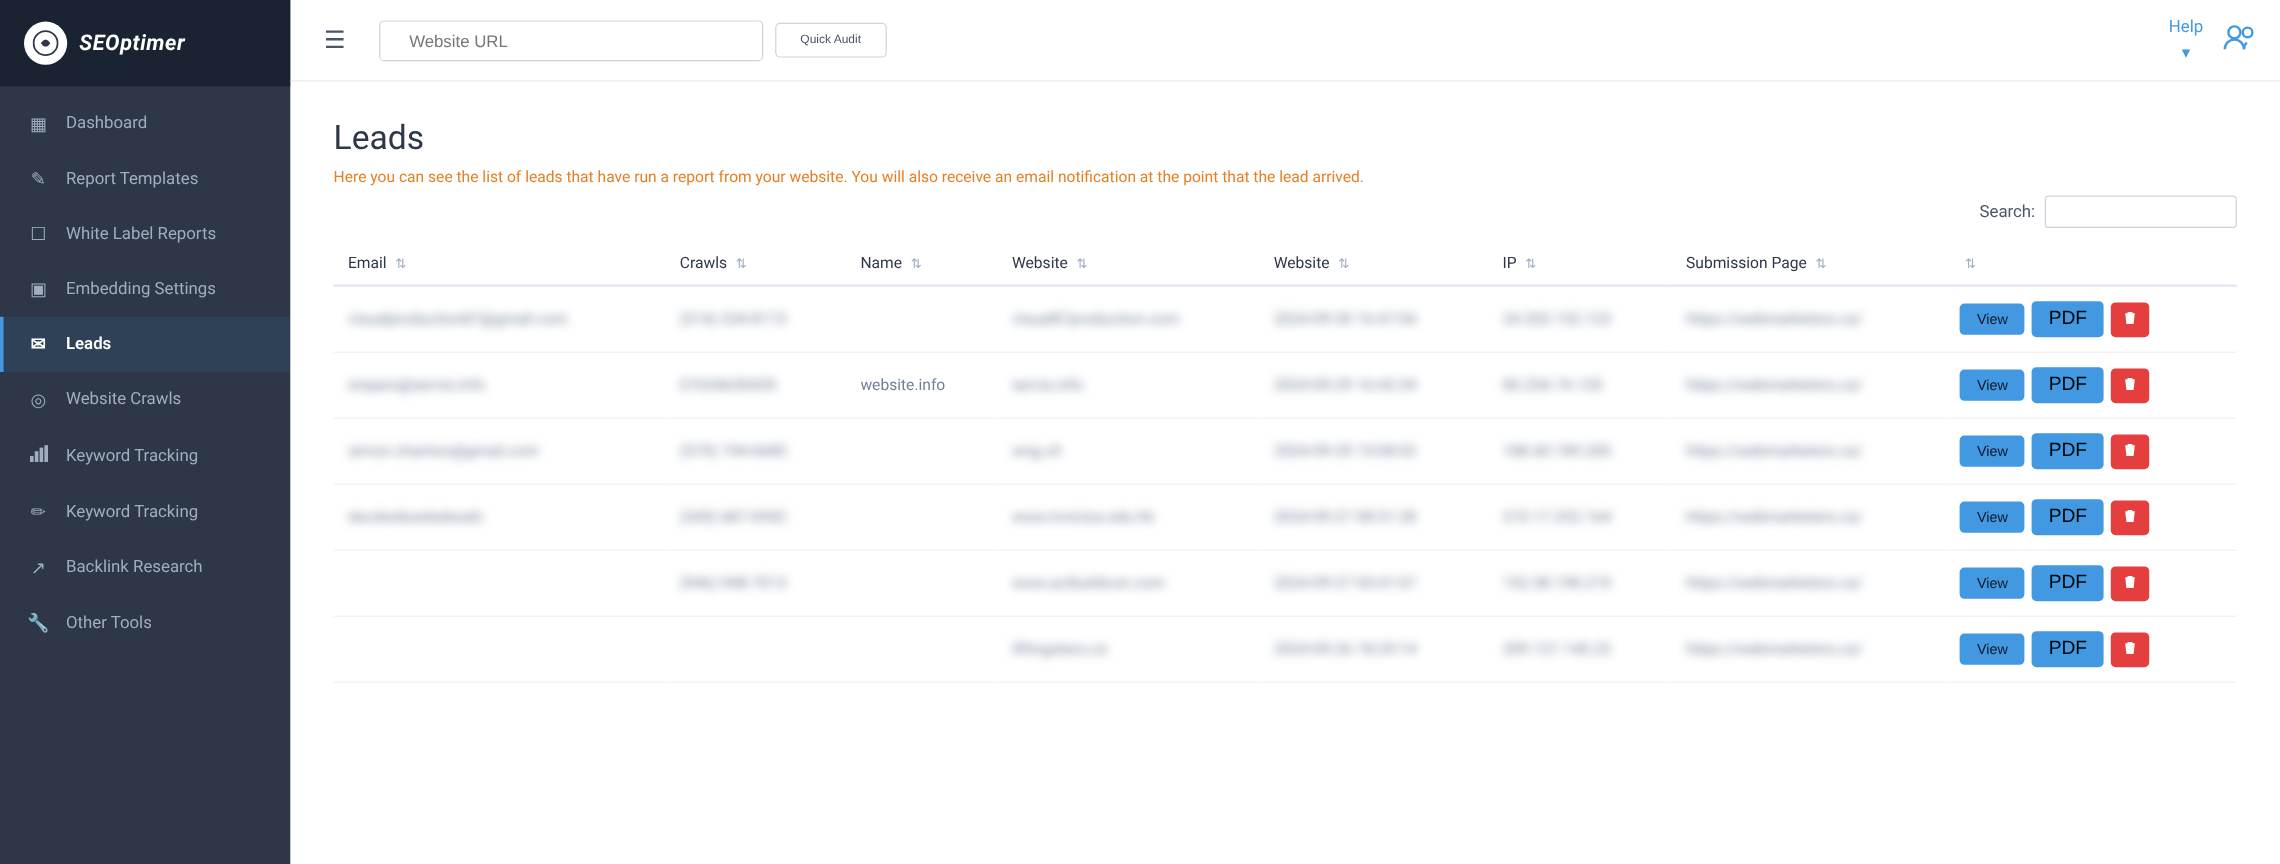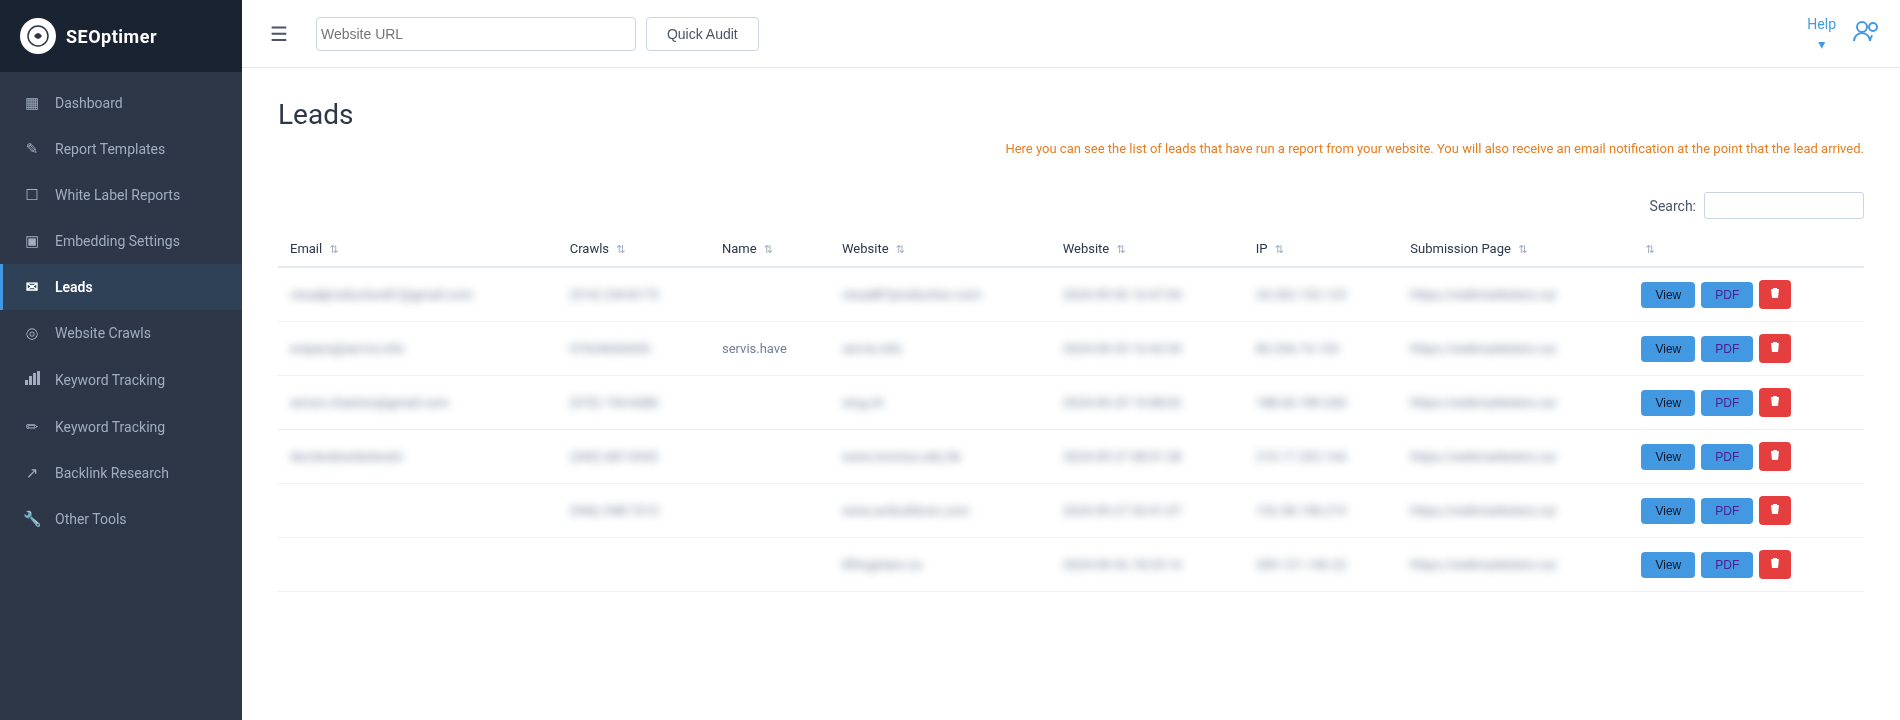--- a/index.html
+++ b/index.html
@@ -15,20 +15,21 @@
       flex-direction: column;
       height: 720px;
     }
     .sidebar-logo {
       display: flex;
       align-items: center;
       padding: 18px 20px;
       background: #1a2332;
       gap: 10px;
       min-height: 68px;
+      font-style: italic;
     }
     .logo-icon {
       width: 36px;
       height: 36px;
       background: #fff;
       border-radius: 50%;
       display: flex;
       align-items: center;
       justify-content: center;
       font-size: 16px;
@@ -86,33 +87,33 @@
       border: none;
       cursor: pointer;
       font-size: 20px;
       color: #4a5568;
       padding: 4px 8px;
       margin-right: 10px;
     }
     .url-input {
       border: 1px solid #cbd5e0;
       border-radius: 4px;
-      padding: 8px 4px;
+      padding: 8px 24px;
       font-size: 14px;
       color: #a0aec0;
       width: 320px;
       outline: none;
       background: #fff;
     }
     .quick-audit-btn {
       background: #fff;
       border: 1px solid #cbd5e0;
       border-radius: 4px;
       padding: 8px 20px;
-      font-size: 14px;
+      font-size: 10px;
       color: #4a5568;
       cursor: pointer;
     }
     .topbar-right {
       margin-left: auto;
       display: flex;
       align-items: center;
       gap: 16px;
     }
     .help-link {
@@ -139,22 +140,21 @@
     }
     .page-title {
       font-size: 28px;
       font-weight: 400;
       color: #2d3748;
       margin-bottom: 10px;
     }
     .page-desc {
       font-size: 13px;
       color: #e67e22;
-      margin-bottom: 36px;
-      text-align: right;
+      margin-bottom: 7px;
     }
 
     
     .search-row {
       display: flex;
       justify-content: flex-end;
       align-items: center;
       margin-bottom: 12px;
       gap: 8px;
     }
@@ -213,25 +213,25 @@
       color: #0f172a;
       border: none;
       border-radius: 4px;
       padding: 6px 14px;
       font-size: 12px;
       cursor: pointer;
       font-weight: 500;
     }
     .btn-pdf {
       background: #4299e1;
-      color: #4c1d95;
+      color: #000000;
       border: none;
       border-radius: 4px;
       padding: 6px 14px;
-      font-size: 12px;
+      font-size: 16px;
       cursor: pointer;
       font-weight: 500;
     }
     .btn-delete {
       background: #e53e3e;
       color: #fff;
       border: none;
       border-radius: 4px;
       padding: 6px 10px;
       font-size: 12px;
@@ -389,21 +389,21 @@
         <svg width="12" height="14" viewBox="0 0 12 14" fill="white">
                     <path d="M1 3h10M4 3V2h4v1M2 3l1 9h6l1-9H2z"></path>
                   </svg>
       </button>
     </div>
   </td>
           </tr>
           <tr>
             <td class="blurred">enipars@servis.info</td>
             <td class="blurred">07634630435</td>
-            <td>servis.have</td>
+            <td>website.info</td>
             <td class="blurred">servis.info</td>
             <td class="blurred">2024-09-29 16:42:34</td>
             <td class="blurred">85.254.74.135</td>
             <td class="blurred">https://webmarketers.ca/</td>
             <td>
     <div class="actions-cell">
       <button class="btn-view">View</button>
       <button class="btn-pdf">PDF</button>
       <button class="btn-delete">
         <svg width="12" height="14" viewBox="0 0 12 14" fill="white">

